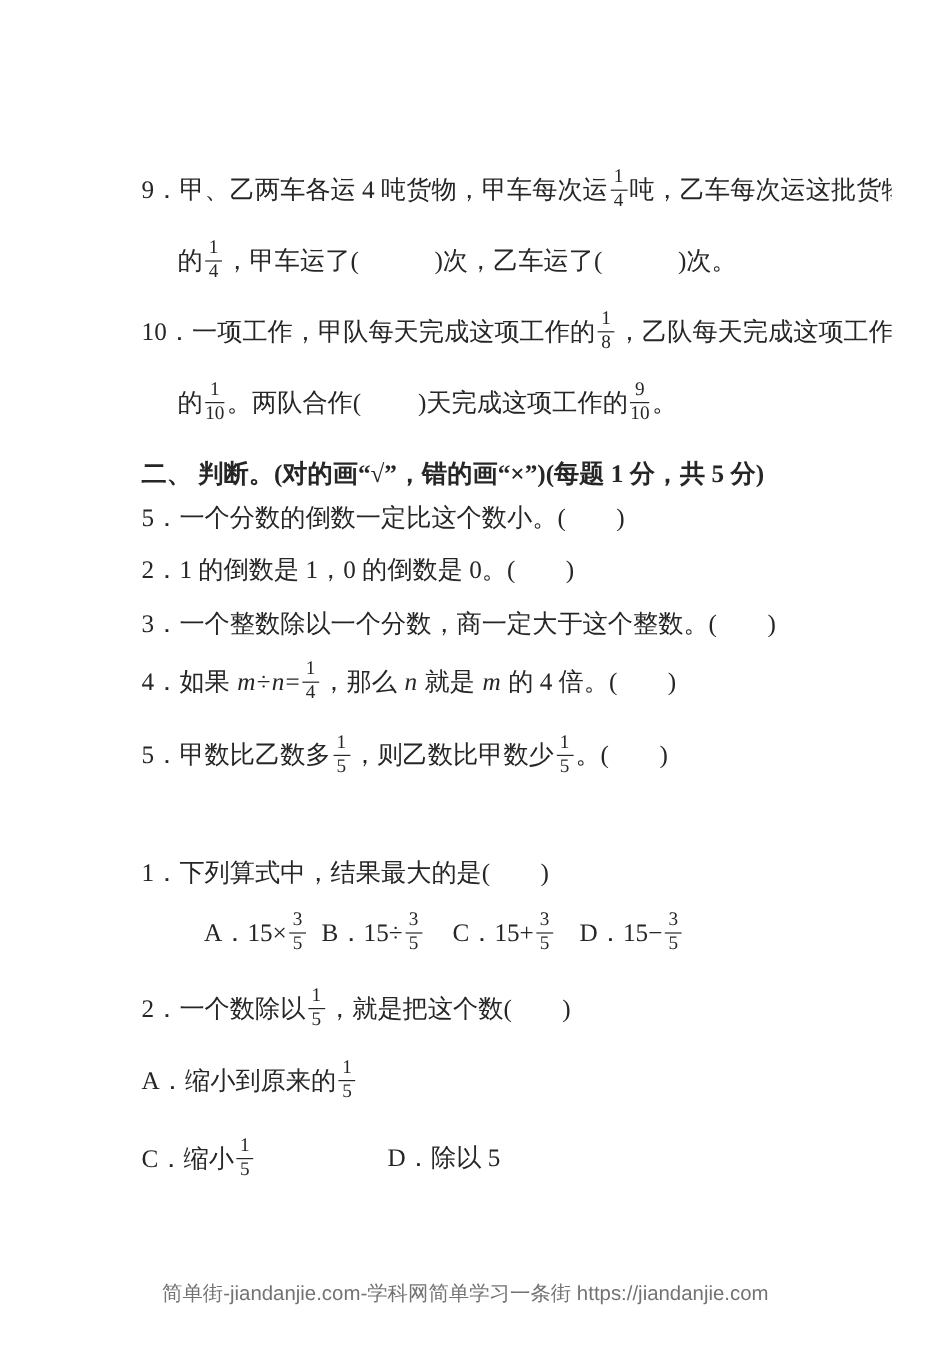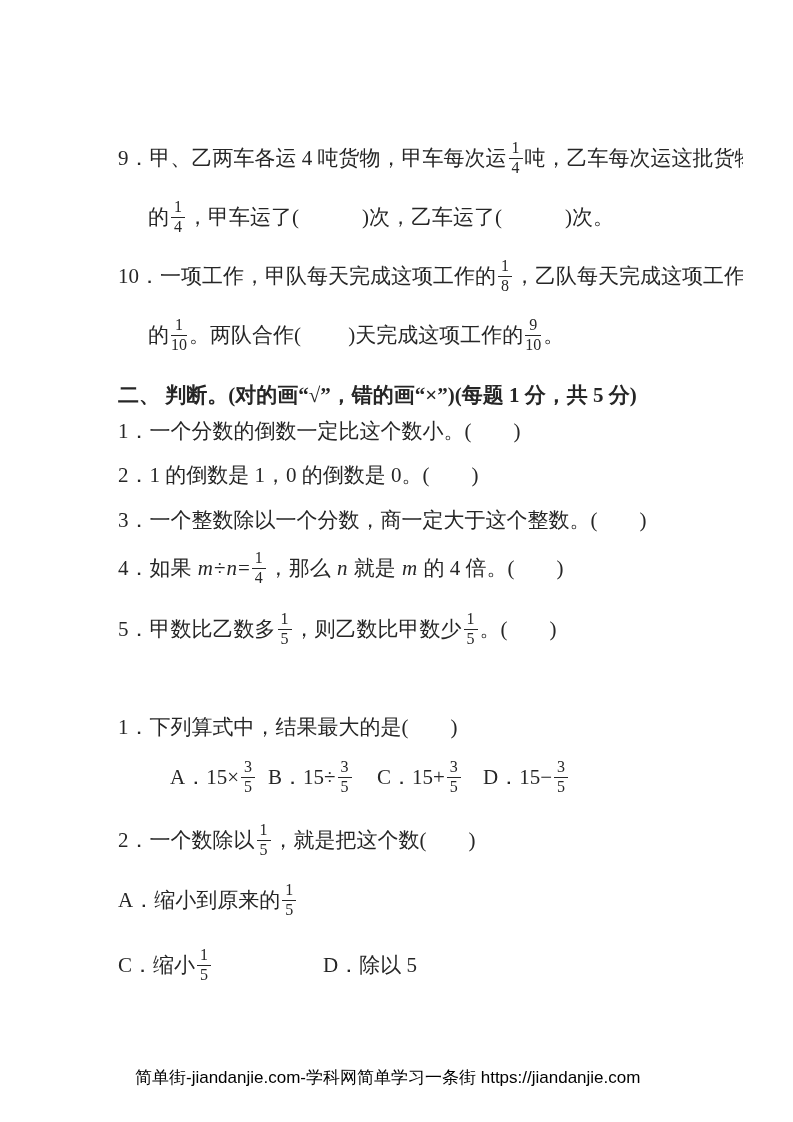--- a/index.html
+++ b/index.html
@@ -37,36 +37,36 @@
   .frac .den {
     display: block;
     padding-top: 1px;
   }
   .var { font-style: italic; padding: 0 1px; }
   .footer {
     position: absolute;
     white-space: pre;
     font-family: "Liberation Sans", "DejaVu Sans", sans-serif;
     font-size: 17px;
-    color: #000000;
+    color: #737373;
   }
 </style>
 </head>
 <body>
 
 <div class="page">
 
   <div class="line" style="top:142px; left:118px;">9．甲、乙两车各运 4 吨货物，甲车每次运<span class="frac"><span class="num">1</span><span class="den">4</span></span>吨，乙车每次运这批货物</div>
   <div class="line" style="top:201px; left:148px;">的<span class="frac"><span class="num">1</span><span class="den">4</span></span>，甲车运了(            )次，乙车运了(            )次。</div>
 
   <div class="line" style="top:260px; left:118px;">10．一项工作，甲队每天完成这项工作的<span class="frac"><span class="num">1</span><span class="den">8</span></span>，乙队每天完成这项工作</div>
   <div class="line" style="top:319px; left:148px;">的<span class="frac"><span class="num">1</span><span class="den">10</span></span>。两队合作(         )天完成这项工作的<span class="frac"><span class="num">9</span><span class="den">10</span></span>。</div>
 
   <div class="line bold" style="top:381px; left:118px;">二、 判断。(对的画“√”，错的画“×”)(每题 1 分，共 5 分)</div>
-  <div class="line" style="top:417px; left:118px;">1．一个分数的倒数一定比这个数小。(        )</div>
+  <div class="line" style="top:417px; left:118px;">5．一个分数的倒数一定比这个数小。(        )</div>
   <div class="line" style="top:461px; left:118px;">2．1 的倒数是 1，0 的倒数是 0。(        )</div>
   <div class="line" style="top:506px; left:118px;">3．一个整数除以一个分数，商一定大于这个整数。(        )</div>
   <div class="line" style="top:552px; left:118px;">4．如果 <span class="var">m</span>÷<span class="var">n</span>=<span class="frac"><span class="num">1</span><span class="den">4</span></span>，那么 <span class="var">n</span> 就是 <span class="var">m</span> 的 4 倍。(        )</div>
   <div class="line" style="top:613px; left:118px;">5．甲数比乙数多<span class="frac"><span class="num">1</span><span class="den">5</span></span>，则乙数比甲数少<span class="frac"><span class="num">1</span><span class="den">5</span></span>。(        )</div>
 
   <div class="line" style="top:713px; left:118px;">1．下列算式中，结果最大的是(        )</div>
 
   <div class="line" style="top:761px; left:147px;margin-left:23px;">A．15×<span class="frac"><span class="num">3</span><span class="den">5</span></span></div>
   <div class="line" style="top:761px; left:268px;">B．15÷<span class="frac"><span class="num">3</span><span class="den">5</span></span></div>
   <div class="line" style="top:761px; left:377px;">C．15+<span class="frac"><span class="num">3</span><span class="den">5</span></span></div>

